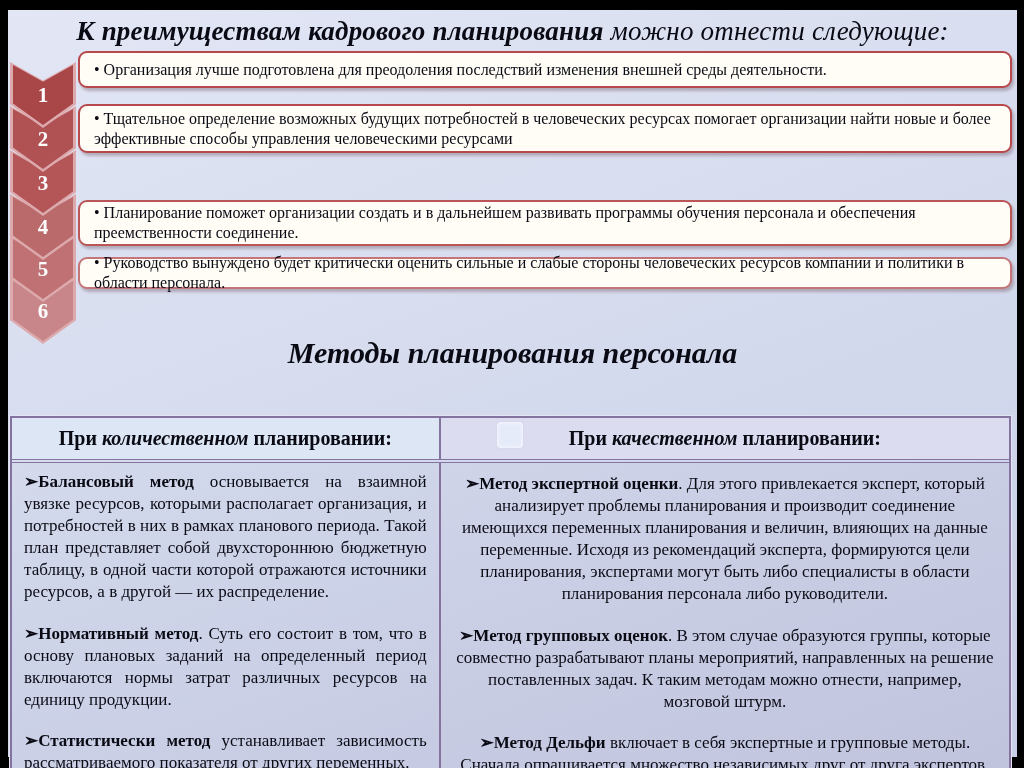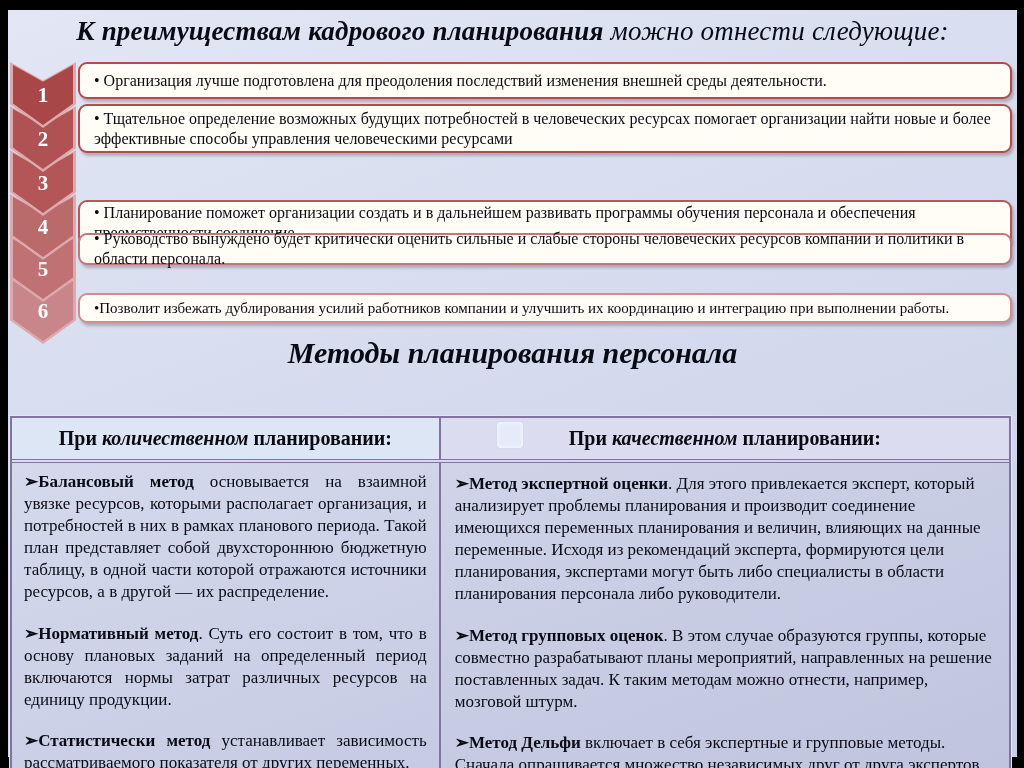--- a/index.html
+++ b/index.html
@@ -33,21 +33,21 @@
   .section-title{position:absolute;left:0;top:326px;width:100%;text-align:center;
                  font-size:30px;font-weight:bold;font-style:italic;}
 
   
   .mtable{position:absolute;left:2px;top:362px;width:1001px;height:380px;
           border:2px solid #84739f;outline:1px solid #e4e4f2;
           box-sizing:border-box;display:flex;flex-direction:column;margin-top:44px;}
   .mhead{display:flex;flex:0 0 41px;border-bottom:4px double #84739f;}
   .mbody{display:flex;flex:1 1 auto;}
   .mcell-l{flex:0 0 43%;box-sizing:border-box;border-right:2px solid #84739f;}
-  .mcell-r{flex:1 1 auto;box-sizing:border-box;}
+  .mcell-r{flex:1 1 auto;box-sizing:border-box;text-align:center;}
   .mhead .mcell-l{background:#dde6f5;display:flex;align-items:center;justify-content:center;}
   .mhead .mcell-r{background:#dcdcf0;display:flex;align-items:center;justify-content:center;position:relative;}
   .mhead-label{font-size:20px;font-weight:bold;}
   .mhead-label .hd-em{font-style:italic;}
   .mbody .mcell-l{background:linear-gradient(160deg,#d4daec 0%,#c3c8e1 100%);
                   padding:8px 12px 6px 12px;}
   .mbody .mcell-r{background:linear-gradient(160deg,#d0d4e9 0%,#bdc1db 100%);
                   padding:10px 14px 6px 14px;}
   .mpara{font-size:17px;line-height:1.3;margin:0 0 19px 0;}
   .mcell-l .mpara{text-align:justify;}
@@ -85,34 +85,31 @@
     </div>
     <div class="chev" style="top:226px;z-index:12">
       <div class="chev-in" style="background: rgb(191, 113, 115);"></div>
       <div class="chev-num">5</div>
     </div>
     <div class="chev" style="top:268px;z-index:11">
       <div class="chev-in" style="background: rgb(200, 134, 138);"></div>
       <div class="chev-num">6</div>
     </div>
 
-    <div class="adv-box" style="top: 52px; height: 37px; border-color: rgb(181, 73, 76); align-items: center;">
+    <div class="adv-box" style="top: 41px; height: 37px; border-color: rgb(181, 73, 76); align-items: center;">
       <span>• Организация лучше подготовлена для преодоления последствий изменения внешней среды деятельности.</span>
     </div>
     <div class="adv-box" style="top: 94px; height: 49px; border-color: rgb(181, 73, 76); justify-content: center;">
       <span>• Тщательное определение возможных будущих потребностей в человеческих ресурсах помогает организации найти новые и более эффективные способы управления человеческими ресурсами</span>
     </div>
     <div class="adv-box" style="top: 190px; height: 46px; border-color: rgb(186, 85, 88);">
       <span>• Планирование поможет организации создать и в дальнейшем развивать программы обучения персонала и обеспечения преемственности соединение.</span>
     </div>
-    <div class="adv-box" style="top: 223px; height: 32px; border-color: rgb(196, 117, 120);">
+    <div class="adv-box" style="top: 247px; height: 32px; border-color: rgb(196, 117, 120);">
       <span>• Руководство вынуждено будет критически оценить сильные и слабые стороны человеческих ресурсов компании и политики в области персонала.</span>
-    </div>
-    <div class="adv-box" style="top: 283px; height: 30px; font-size: 15px; border-color: rgb(207, 141, 144);">
-      <span>•Позволит избежать дублирования усилий работников компании и улучшить их координацию и интеграцию при выполнении работы.</span>
     </div>
 
     <div class="section-title">Методы планирования персонала</div>
 
     <div class="mtable">
       <div class="mhead">
         <div class="mcell-l">
           <span class="mhead-label"><span>При </span><span class="hd-em">количественном</span><span> планировании:</span></span>
         </div>
         <div class="mcell-r">

